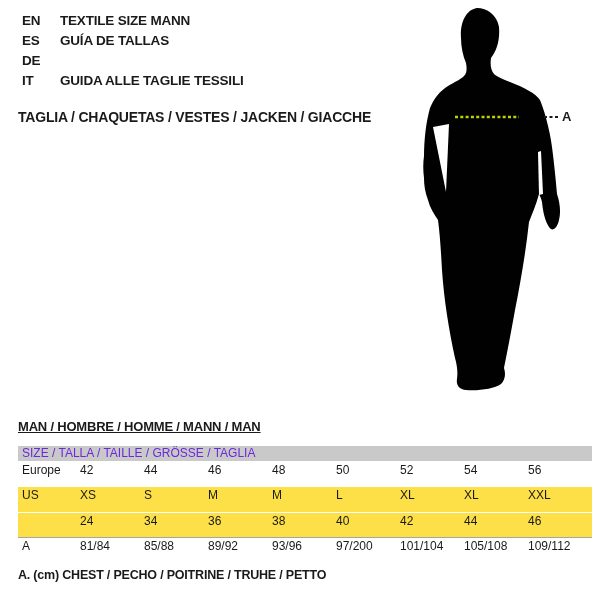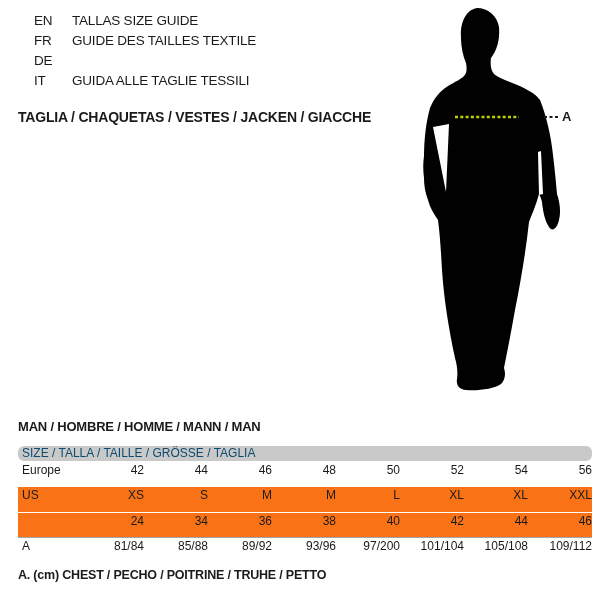--- a/index.html
+++ b/index.html
@@ -3,52 +3,52 @@
 <meta charset="utf-8">
 <style>
   html,body{margin:0;padding:0;}
   body{
     width:600px;height:600px;position:relative;background:#ffffff;
     font-family:"Liberation Sans", sans-serif;color:#1a1a1a;overflow:hidden;
     -webkit-font-smoothing:antialiased;
   }
   
   .lang-block{position:absolute;left:22px;top:11px;}
-  .lang-row{display:flex;line-height:20px;font-size:13.5px;font-weight:normal;letter-spacing:-0.2px;margin-left:12px;}
+  .lang-row{display:flex;line-height:20px;font-size:13.5px;font-weight:bold;letter-spacing:-0.2px;}
   .lang-code{width:38px;flex:0 0 38px;}
   
   .cat-block{position:absolute;left:18px;top:106px;font-size:14px;font-weight:bold;line-height:22px;letter-spacing:-0.2px;}
   
   .figure-svg{position:absolute;left:0;top:0;}
   .measure-label{position:absolute;left:562px;top:109px;font-size:13px;font-weight:600;}
   
-  .section-title{position:absolute;left:18px;top:419px;font-size:13px;font-weight:bold;letter-spacing:-0.2px;}
+  .section-title{position:absolute;left:18px;top:419px;font-size:13px;font-weight:bold;letter-spacing:-0.2px;text-decoration:underline;}
   
   .size-table{position:absolute;left:18px;top:446px;width:574px;font-size:12px;}
-  .thead{height:15px;line-height:15px;background:#c9c9c9;color:#0c4a6e;padding-left:4px;margin-bottom:1px;border-radius:6px;}
+  .thead{height:15px;line-height:15px;background:#c9c9c9;color:#6d28d9;padding-left:4px;margin-bottom:1px;}
   .trow{display:flex;height:25px;line-height:17px;box-sizing:border-box;}
-  .trow.band{background:#f97316;}
+  .trow.band{background:#fde047;}
   .trow.band + .trow.band{border-top:1px solid #ffffff;}
   .trow.topline{border-top:1px solid #a6a6a6;}
   .tlabel{flex:0 0 62px;padding-left:4px;box-sizing:border-box;text-align:left;}
-  .tcell{flex:1 1 0;text-align:right;}
+  .tcell{flex:1 1 0;text-align:left;}
   
   .footnote{position:absolute;left:18px;top:547px;font-size:12.5px;font-weight:bold;letter-spacing:-0.2px;margin-top:21px;}
 </style>
 </head>
 <body>
 
 <div class="lang-block">
   <div class="lang-row">
     <span class="lang-code">EN</span>
-    <span class="lang-label">TALLAS SIZE GUIDE</span>
+    <span class="lang-label">TEXTILE SIZE MANN</span>
   </div>
   <div class="lang-row">
-    <span class="lang-code">FR</span>
-    <span class="lang-label">GUIDE DES TAILLES TEXTILE</span>
+    <span class="lang-code">ES</span>
+    <span class="lang-label">GUÍA DE TALLAS</span>
   </div>
   <div class="lang-row">
     <span class="lang-code">DE</span>
   </div>
   <div class="lang-row">
     <span class="lang-code">IT</span>
     <span class="lang-label">GUIDA ALLE TAGLIE TESSILI</span>
   </div>
 </div>
 

